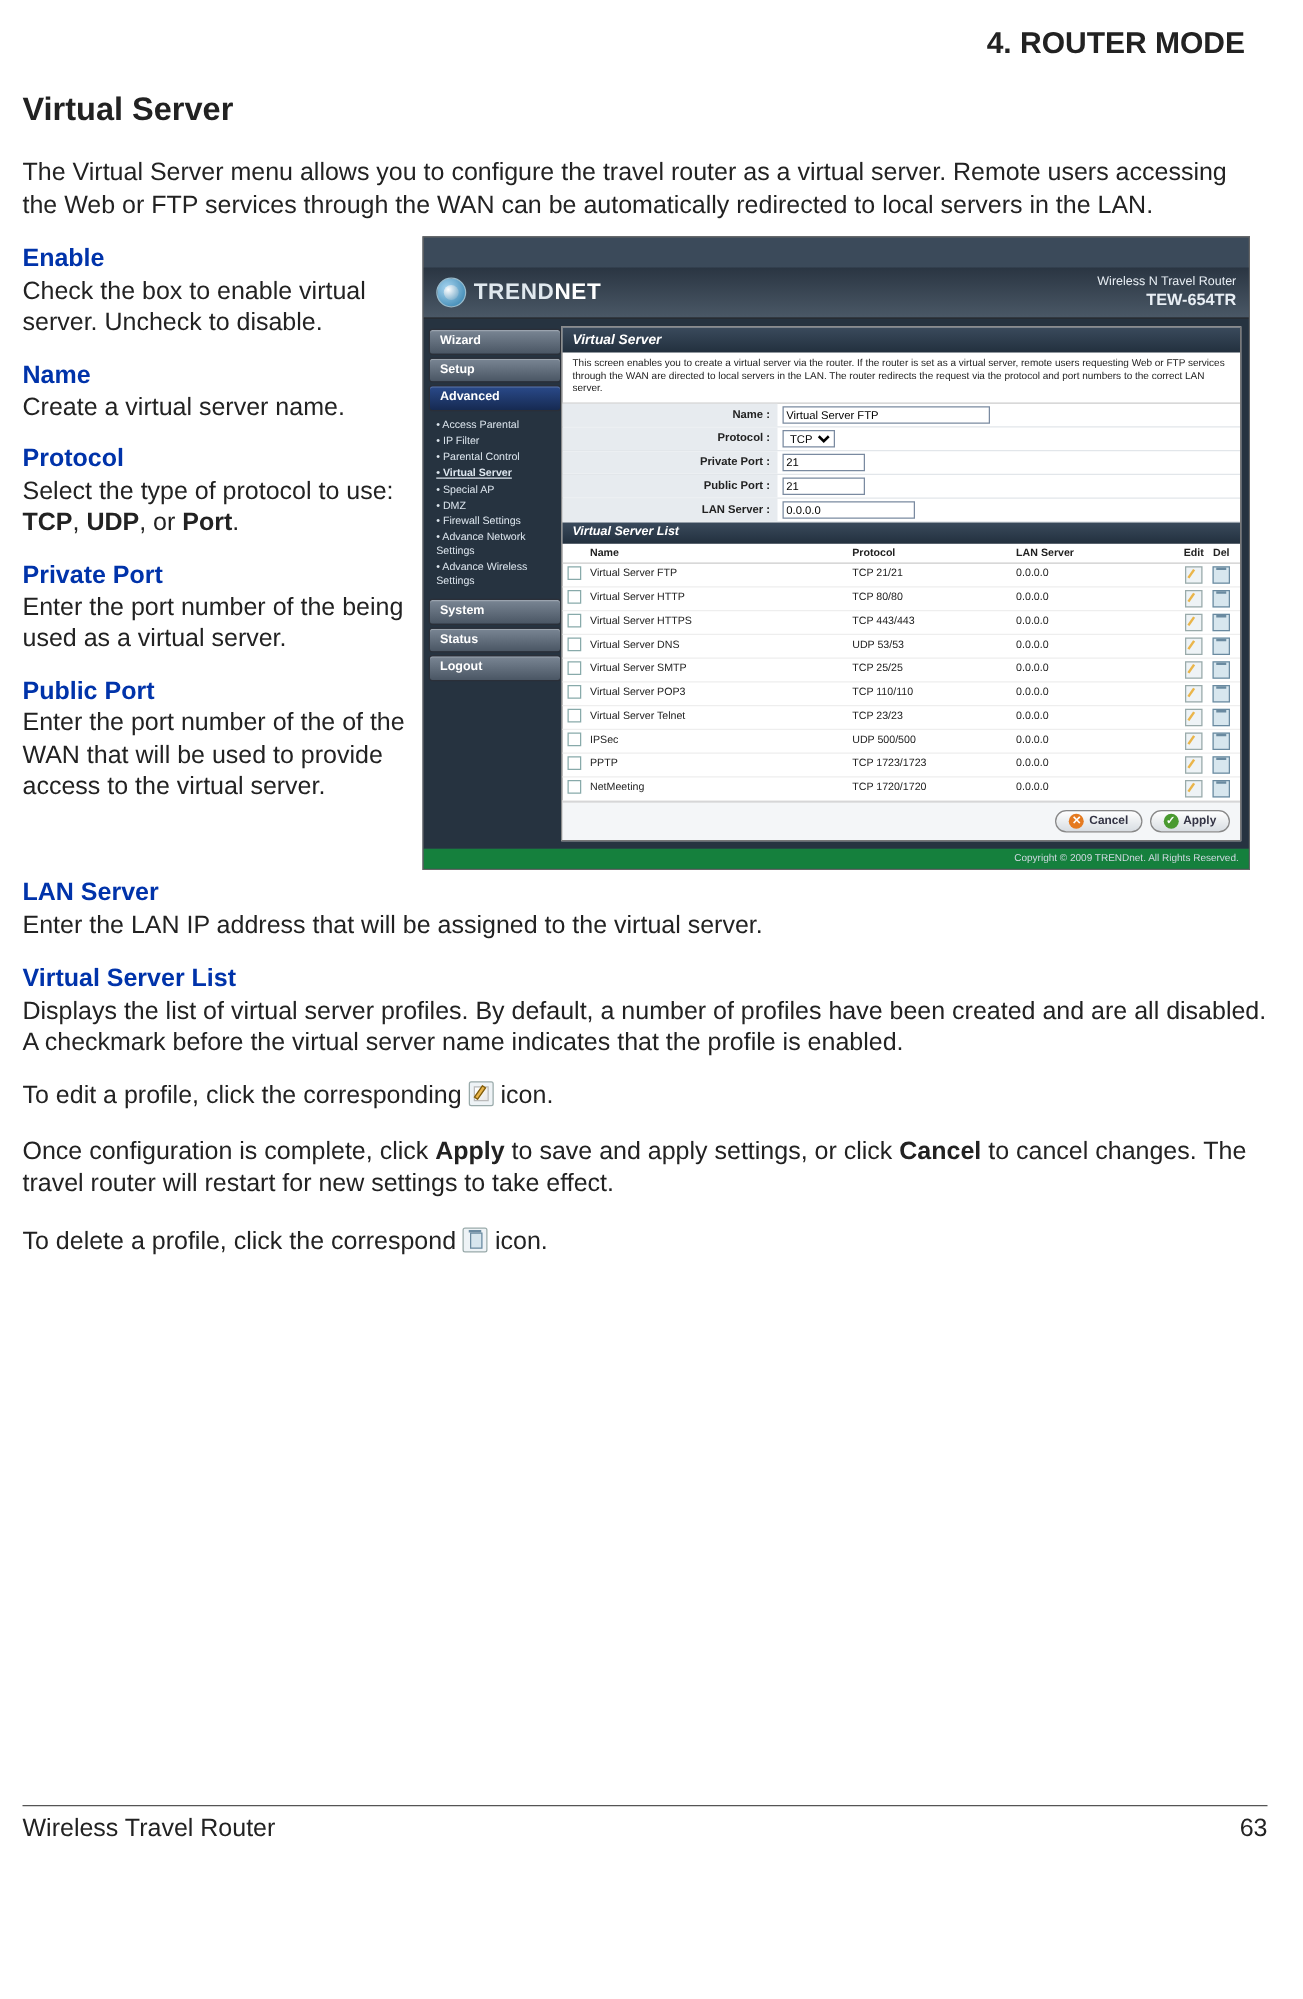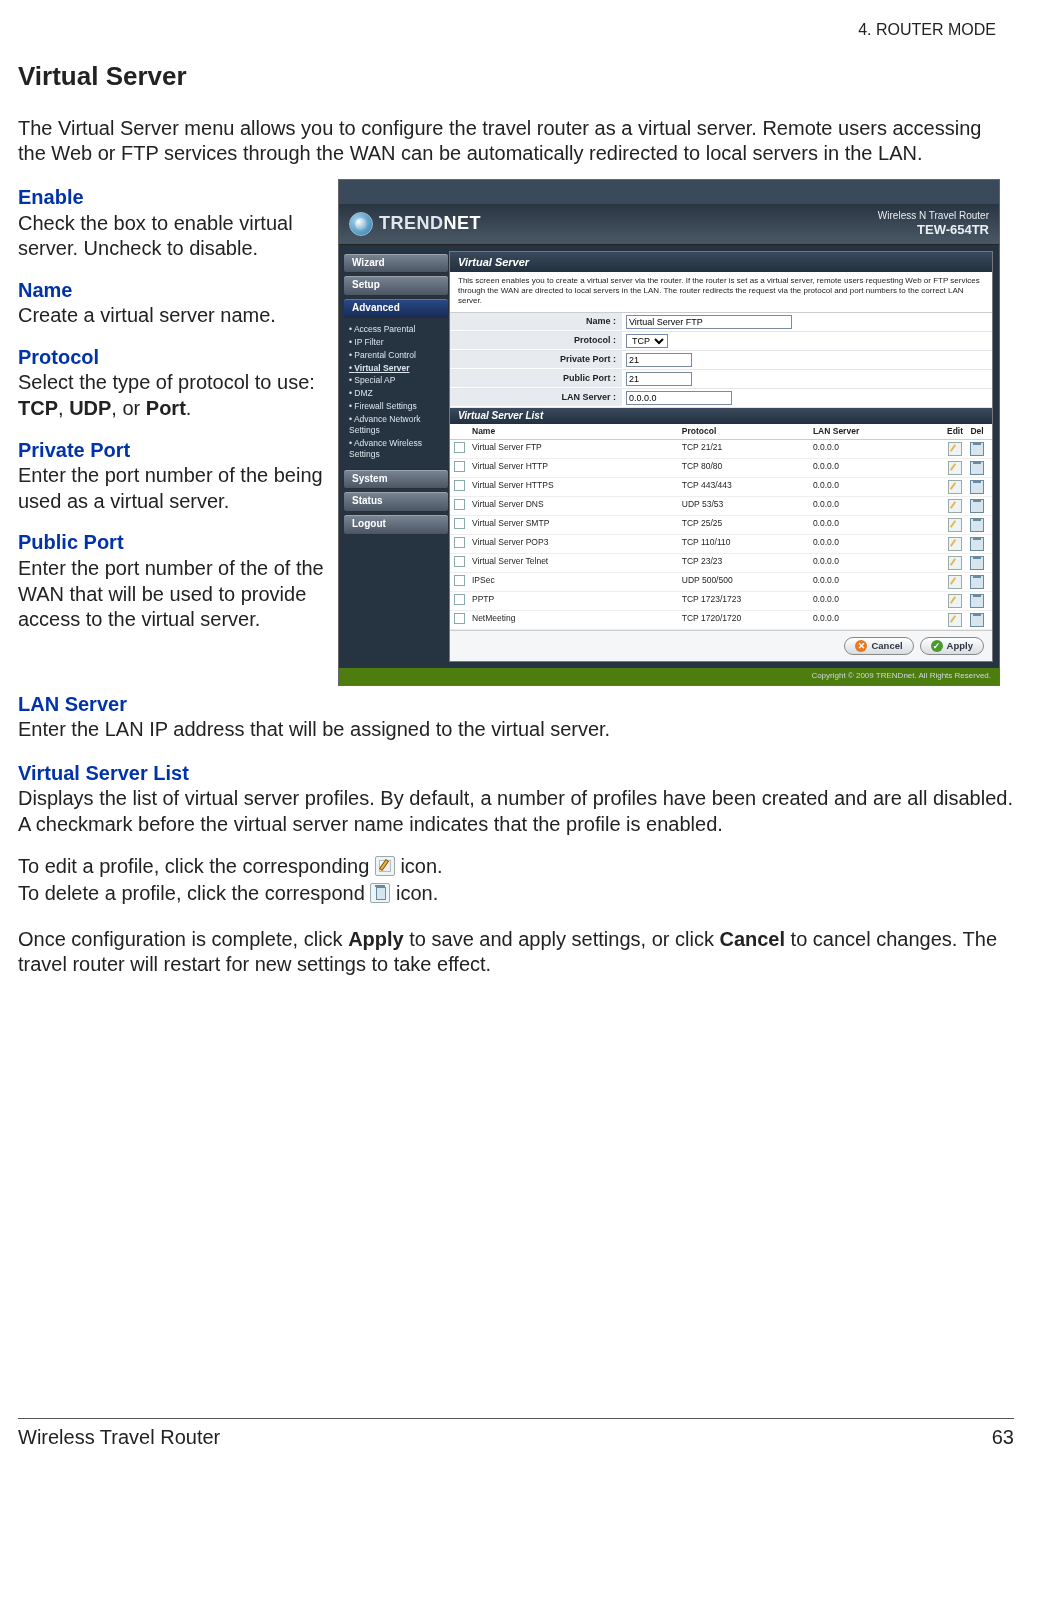--- a/index.html
+++ b/index.html
@@ -5,21 +5,21 @@
   body {
     font-family: Arial, Helvetica, sans-serif;
     font-size: 20px;
     line-height: 1.28;
     color: #222;
     margin: 0;
     padding: 20px 28px 20px 18px;
     width: 996px;
     background: #fff;
   }
-  .chapter-heading { font-family: Arial, Helvetica, sans-serif; font-size: 16px; font-weight: normal; text-align: right; margin: 0 18px 12px 0; }
+  .chapter-heading { font-family: Arial, Helvetica, sans-serif; font-size: 24px; font-weight: bold; text-align: right; margin: 0 18px 12px 0; }
   .section-title   { font-family: Arial, Helvetica, sans-serif; font-size: 26px; font-weight: bold; margin: 20px 0 22px 0; }
   .intro-para      { margin: 0 0 12px 0; }
   .two-col { display: flex; align-items: flex-start; }
   .left-col { width: 320px; flex: 0 0 320px; }
   .right-col { flex: 1 1 auto; }
   .field-block { margin: 6px 0 16px 0; }
   .field-label { color: #0033aa; font-weight: bold; }
   .field-desc  { }
   .after-two-col .field-block { margin-top: 2px; }
   .inline-icon {
@@ -160,21 +160,21 @@
     display:flex; align-items:center; gap:4px;
     padding:2px 10px; border-radius:9px; font-size:9.5px; font-weight:bold;
     border:1px solid #888; background:linear-gradient(#fff,#d8dde2);
     color:#334;
   }
   .ui-btn .circ { width:12px; height:12px; border-radius:50%; display:inline-flex;
     align-items:center; justify-content:center; color:#fff; font-size:9px; }
   .ui-btn.cancel .circ { background:#e57a20; }
   .ui-btn.apply  .circ { background:#4a9a30; }
   .copyright {
-    background:#4d7c0f; color:#cfd8e0; font-size:8px; padding:3px 8px; text-align:right;
+    background:#15803d; color:#cfd8e0; font-size:8px; padding:3px 8px; text-align:right;
   }
 </style>
 </head>
 <body>
 
 <div class="chapter-heading">4.  ROUTER MODE</div>
 <div class="section-title">Virtual Server</div>
 <p class="intro-para">The Virtual Server menu allows you to configure the travel router as a virtual server. Remote users accessing the Web or FTP services through the WAN can be automatically redirected to local servers in the LAN.</p>
 
 <div class="two-col">
@@ -383,26 +383,26 @@
   </div>
 
   <div class="field-block" style="margin-top:18px">
     <div class="field-label">Virtual Server List</div>
     <div class="field-desc">Displays the list of virtual server profiles. By default, a number of profiles have been created and are all disabled. A checkmark before the virtual server name indicates that the profile is enabled.</div>
   </div>
 
   <p style="margin:10px 0 2px 0">
     <span>To edit a profile, click the corresponding </span><span class="inline-icon edit"></span><span> icon.</span>
   </p>
+  <p>
+    <span>Once configuration is complete, click </span><b>Apply</b><span> to save and apply settings, or click </span><b>Cancel</b><span> to cancel changes. The travel router will restart for new settings to take effect.</span>
+  </p>
+
   <p style="margin:2px 0 18px 0">
     <span>To delete a profile, click the correspond </span><span class="inline-icon trash"></span><span> icon.</span>
-  </p>
-
-  <p>
-    <span>Once configuration is complete, click </span><b>Apply</b><span> to save and apply settings, or click </span><b>Cancel</b><span> to cancel changes. The travel router will restart for new settings to take effect.</span>
   </p>
 </div>
 
 <div style="height:380px"></div>
 <hr class="footer-rule">
 <div class="footer">
   <span>Wireless Travel Router</span>
   <span>63</span>
 </div>
 

